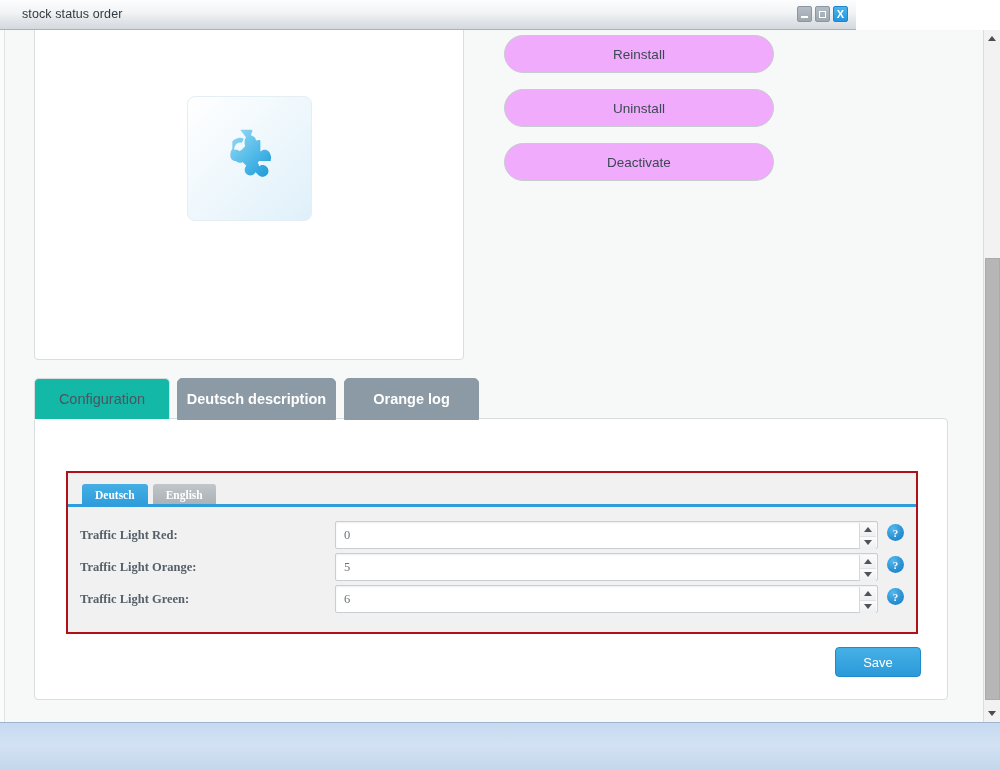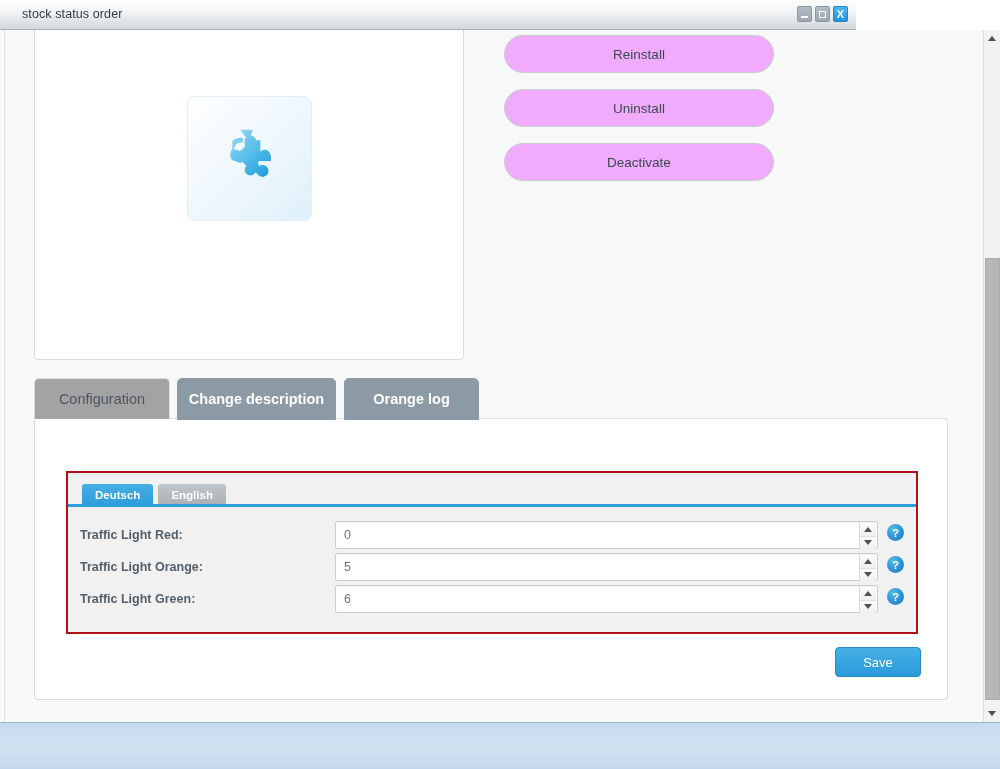--- a/index.html
+++ b/index.html
@@ -186,21 +186,21 @@
     height: 42px;
     border-radius: 5px 5px 0 0;
     display: flex;
     align-items: center;
     justify-content: center;
     box-sizing: border-box;
     font-size: 14.5px;
     cursor: pointer;
   }
   .tab.active {
-    background: #a3a3a3;
+    background: #14b8a6;
     border: 1px solid #d8dde0;
     border-bottom: 1px solid #ffffff;
     color: #4a5560;
     z-index: 3;
   }
   .tab.inactive {
     background: #8b9aa4;
     color: #ffffff;
     font-weight: bold;
     border: 1px solid #8b9aa4;
@@ -223,20 +223,21 @@
   }
 
   .form-box {
     position: absolute;
     left: 31px; top: 52px;
     width: 852px;
     height: 163px;
     border: 2px solid #b01116;
     background: #f1f1f1;
     box-sizing: border-box;
+    font-family: Liberation Serif, serif;
   }
 
   
   .lang-tabs {
     position: absolute;
     left: 14px; top: 10px;
     height: 22px;
     display: flex;
     align-items: flex-end;
     gap: 5px;
@@ -407,21 +408,21 @@
   </div>
 
   <div class="action-col">
     <div class="pill-btn">Reinstall</div>
     <div class="pill-btn">Uninstall</div>
     <div class="pill-btn">Deactivate</div>
   </div>
 
   <div class="tabstrip">
     <div class="tab active" id="tab-0">Configuration</div>
-    <div class="tab inactive" id="tab-1">Change description</div>
+    <div class="tab inactive" id="tab-1">Deutsch description</div>
     <div class="tab inactive" id="tab-2">Orange log</div>
   </div>
 
   <div class="config-panel">
 
     <div class="form-box">
 
       <div class="lang-tabs">
         <div class="lang-tab active">Deutsch</div>
         <div class="lang-tab inactive">English</div>

